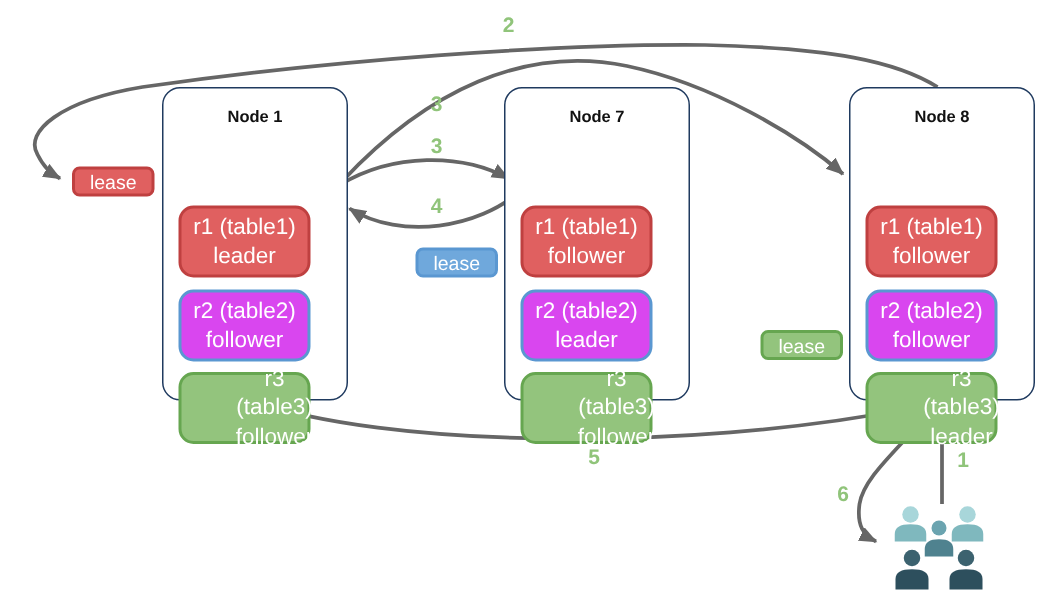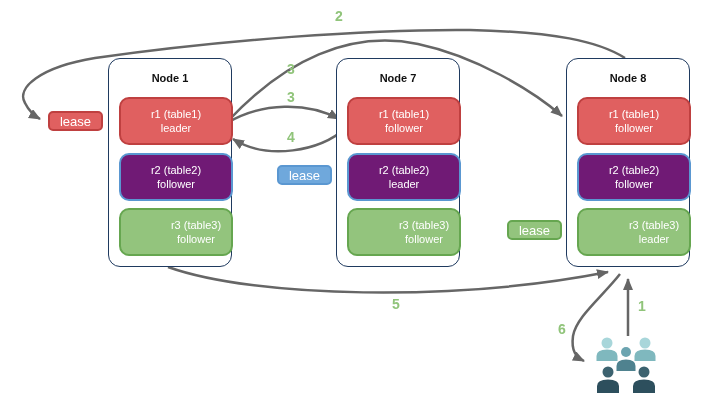--- a/index.html
+++ b/index.html
@@ -10,27 +10,27 @@
   #arrow-layer{position:absolute;left:0;top:0;width:704px;height:405px;}
   .node{
     position:absolute;top:58px;width:124px;height:209px;background:#ffffff;
     border:1.5px solid #1f3a5f;border-radius:12px;box-sizing:border-box;
   }
   .node-title{
     position:absolute;top:13px;left:0;width:100%;text-align:center;
     font-size:11px;font-weight:bold;color:#111111;
   }
   .rbox{
-    position:absolute;left:10px;width:114px;height:48px;box-sizing:border-box;
+    position:absolute;left:10px;width:88px;height:48px;box-sizing:border-box;
     border-radius:10px;display:flex;flex-direction:column;align-items:center;
-    justify-content:center;color:#ffffff;font-size:11px;line-height:1.3;text-align:center;
+    justify-content:center;color:#ffffff;font-size:15px;line-height:1.3;text-align:center;margin-top:40px;
   }
   .row1{top:38px}.row2{top:94px}.row3{top:149px}
   .box-red{background:#e06060;border:2px solid #bf4040;}
-  .box-blue{background:#701a75;border:2px solid #5a97d1;}
+  .box-blue{background:#d946ef;border:2px solid #5a97d1;}
   .box-green{background:#93c47d;border:2px solid #66a650;padding-left:40px;}
   .lease{
     position:absolute;width:55px;height:20px;box-sizing:border-box;border-radius:5px;
     color:#ffffff;font-size:13px;display:flex;align-items:center;justify-content:center;
   }
   .lease-red{left:48px;top:111px;background:#e06060;border:2px solid #bf4040;}
   .lease-blue{left:277px;top:165px;background:#6fa8dc;border:2px solid #5a97d1;}
   .lease-green{left:507px;top:220px;background:#93c47d;border:2px solid #66a650;}
   .steplbl{
     position:absolute;transform:translate(-50%,-50%);

